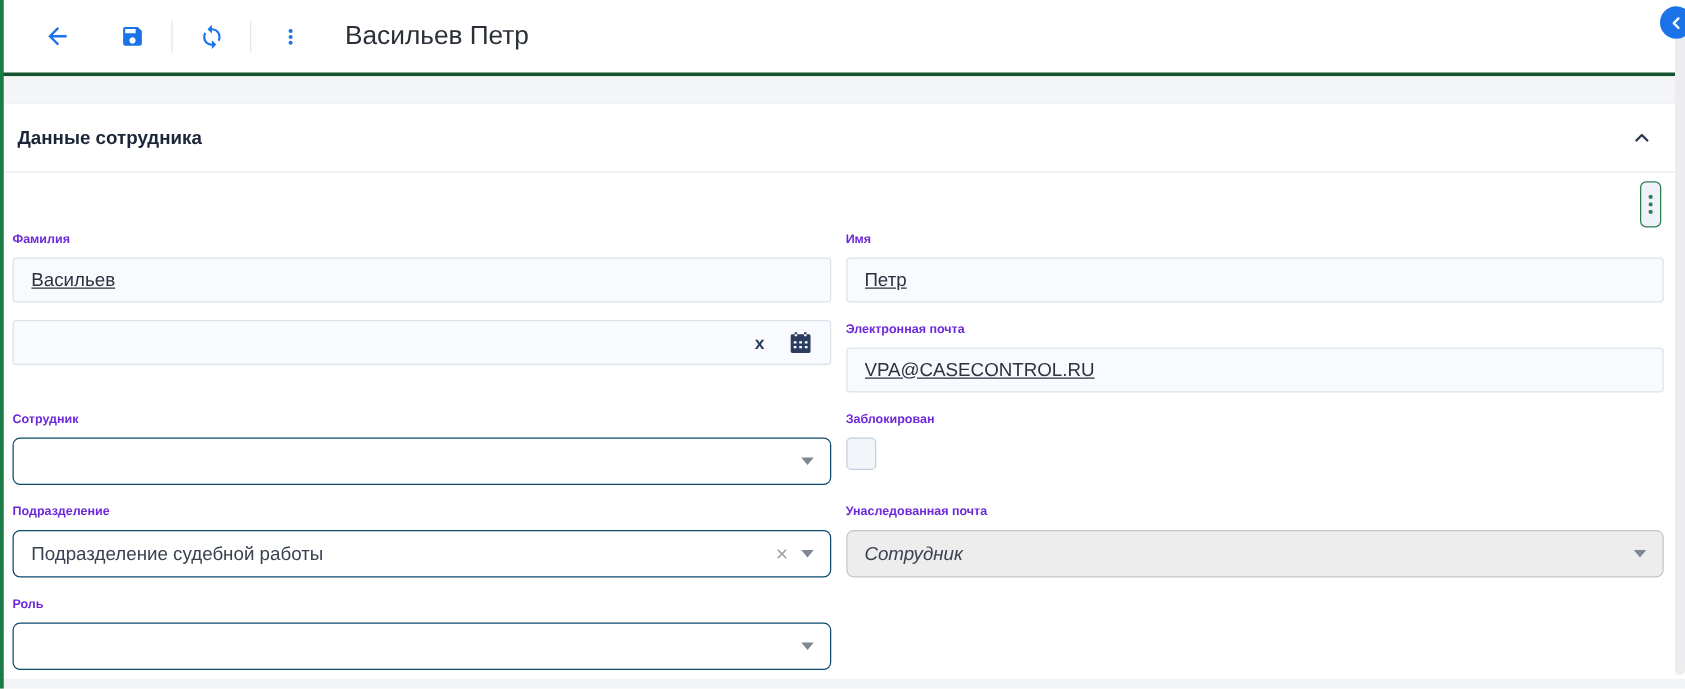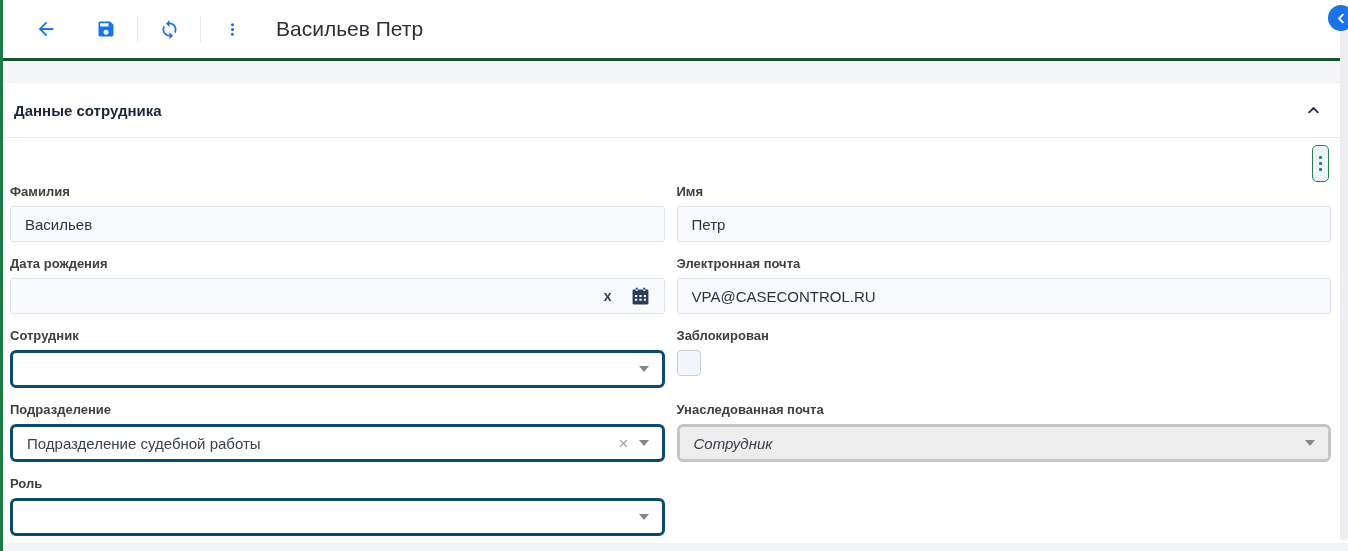--- a/index.html
+++ b/index.html
@@ -28,31 +28,31 @@
   .section-title { font-size:15px; font-weight:bold; color:#1d2636; }
   .collapse-btn { cursor:pointer; display:flex; align-items:center; }
   
   .form { padding:4px 17px 0 10px; }
   .tools-row { height:42px; display:flex; justify-content:flex-end; align-items:center; padding-right:2px; }
   .kebab-btn { width:17px; height:37px; border:1px solid #2c7d50; border-radius:5px; background:#eef3fa;
     display:flex; flex-direction:column; align-items:center; justify-content:center; gap:3px; cursor:pointer; }
   .kebab-dot { width:3px; height:3px; background:#2c7d50; border-radius:1px; }
   .grid { display:grid; grid-template-columns:1fr 1fr; column-gap:12px; }
   .field { margin-bottom:14px; }
-  .flabel { font-size:13px; font-weight:700; color:#404040; margin-bottom:6px; line-height:16px; }
+  .flabel { font-size:10px; font-weight:700; color:#6d28d9; margin-bottom:6px; line-height:16px; }
   .tinput {
     width:100%; height:36px; background:#f8fafd; border:1px solid #dbe2ec; border-radius:3px;
     padding:0 14px; font-size:15px; color:#2b3240; font-family:"Liberation Sans",sans-serif; outline:none;
     display:flex; align-items:center;
   }
-  input.tinput { display:block; line-height:34px; }
+  input.tinput { display:block; line-height:34px;text-decoration:underline; }
   .date-x { margin-left:auto; color:#2c3c5c; font-size:14px; font-weight:bold; cursor:pointer; padding:0 2px; }
   .date-cal { margin-left:17px; display:flex; align-items:center; cursor:pointer; }
   .dropdown {
-    width:100%; height:38px; background:#fff; border:3px solid #0c4a6e; border-radius:6px;
+    width:100%; height:38px; background:#fff; border:1px solid #0c4a6e; border-radius:6px;
     display:flex; align-items:center; padding:0 13px 0 14px; font-size:15px; color:#3a4150; cursor:pointer;
   }
   .dropdown.disabled { background:#ededee; border-color:#c6c6c8; cursor:default;font-style:italic; }
   .dd-value { flex:1; white-space:nowrap; overflow:hidden; }
   .dd-clear { color:#9aa2ab; font-size:17px; margin-right:10px; cursor:pointer; line-height:1; }
   .caret { width:0; height:0; border-left:5px solid transparent; border-right:5px solid transparent; border-top:6px solid #7e8792; flex:none; }
   .checkbox { width:24px; height:26px; border:1px solid #c4cfdd; border-radius:4px; background:#f2f5fa; cursor:pointer; margin-top:2px; }
 </style>
 </head>
 <body>
@@ -130,21 +130,20 @@
     <div class="field">
       <div class="flabel">Фамилия</div>
       <input class="tinput" readonly="" value="Васильев" style="">
     </div>
     <div class="field">
       <div class="flabel">Имя</div>
       <input class="tinput" readonly="" value="Петр" style="">
     </div>
 
     <div class="field">
-      <div class="flabel">Дата рождения</div>
       <div class="tinput">
         <span></span>
         <span class="date-x">x</span>
         <span class="date-cal">
           <svg width="19" height="19" viewBox="0 0 24 24" fill="#2b3c5e">
               <path fill-rule="evenodd" d="M6 1h2.5v4H6zM15.5 1H18v4h-2.5zM2 4.5C2 3.7 2.7 3 3.5 3h17c.8 0 1.5.7 1.5 1.5v16c0 .8-.7 1.5-1.5 1.5h-17C2.7 22 2 21.3 2 20.5v-16zM5 10h2.8v2.5H5zM10.6 10h2.8v2.5h-2.8zM16.2 10H19v2.5h-2.8zM5 14.8h2.8v2.5H5zM10.6 14.8h2.8v2.5h-2.8zM16.2 14.8H19v2.5h-2.8z"></path>
             </svg>
         </span>
       </div>
     </div>

